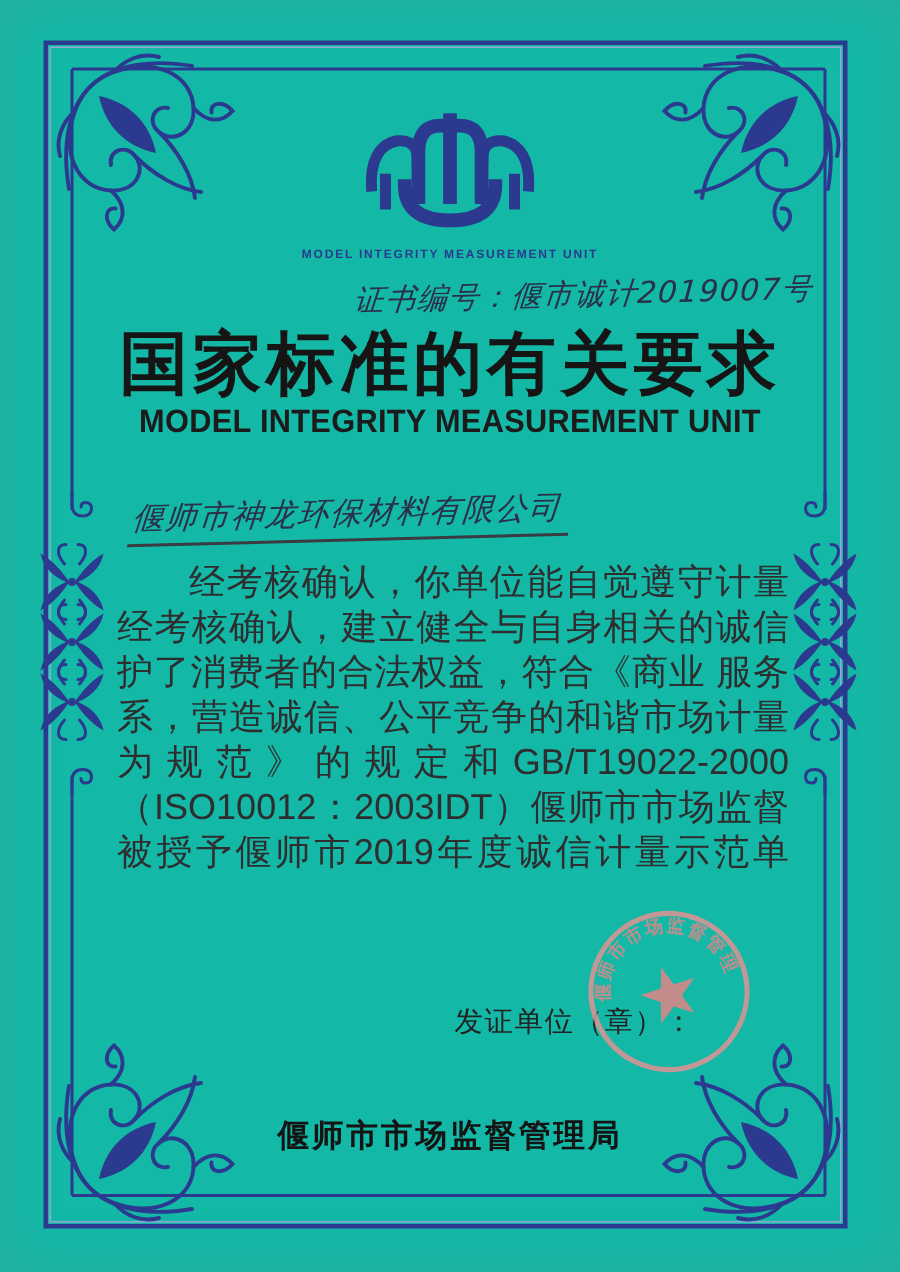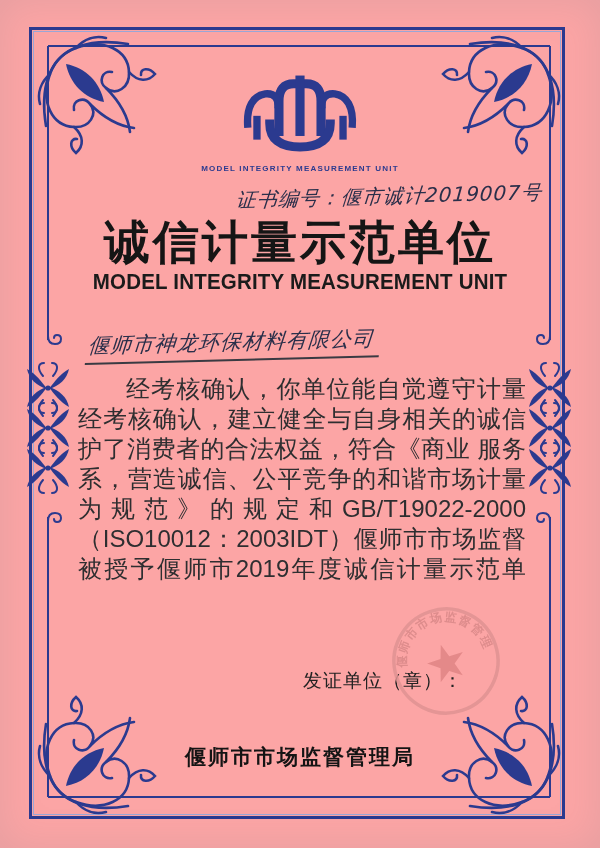--- a/index.html
+++ b/index.html
@@ -1,18 +1,18 @@
 <!DOCTYPE html>
 <html><head>
 <meta charset="utf-8">
 <style>
   html,body{margin:0;padding:0;background:#e9eaec;}
   .page{
     position:relative; width:600px; height:848px; margin:0 auto;
-    background:#fca5a5; overflow:hidden;
+    background:#14b8a6; overflow:hidden;
     font-family:"Liberation Sans", sans-serif;
     box-shadow:inset 0 0 40px rgba(120,125,140,.18);
   }
   
   .outer-frame{
     position:absolute; left:29px; top:27px; width:536px; height:792px;
     border:3px solid #2b3a8f; box-sizing:border-box;
   }
   .outer-frame .lightline{
     position:absolute; left:1px; top:1px; right:1px; bottom:1px;
@@ -151,21 +151,21 @@
       <rect x="20" y="50" width="8" height="26" fill="#2b3a8f"></rect>
       <rect x="114" y="50" width="8" height="26" fill="#2b3a8f"></rect>
     </svg>
     <div class="logo-caption">MODEL INTEGRITY MEASUREMENT UNIT</div>
   </div>
 
   <div class="cert-no hand">
     <span>证书编号：</span><span>偃市诚计2019007号</span>
   </div>
 
-  <div class="title-cn">诚信计量示范单位</div>
+  <div class="title-cn">国家标准的有关要求</div>
   <div class="title-en">MODEL INTEGRITY MEASUREMENT UNIT</div>
 
   <div class="company hand">偃师市神龙环保材料有限公司</div>
 
   <div class="body-text">
     <div class="bline first">经考核确认，你单位能自觉遵守计量法律、法</div>
     <div class="bline">经考核确认，建立健全与自身相关的诚信计量体</div>
     <div class="bline">护了消费者的合法权益，符合《商业 服务业计量行</div>
     <div class="bline">系，营造诚信、公平竞争的和谐市场计量环境，保</div>
     <div class="bline">为规范》的规定和GB/T19022-2000</div>

